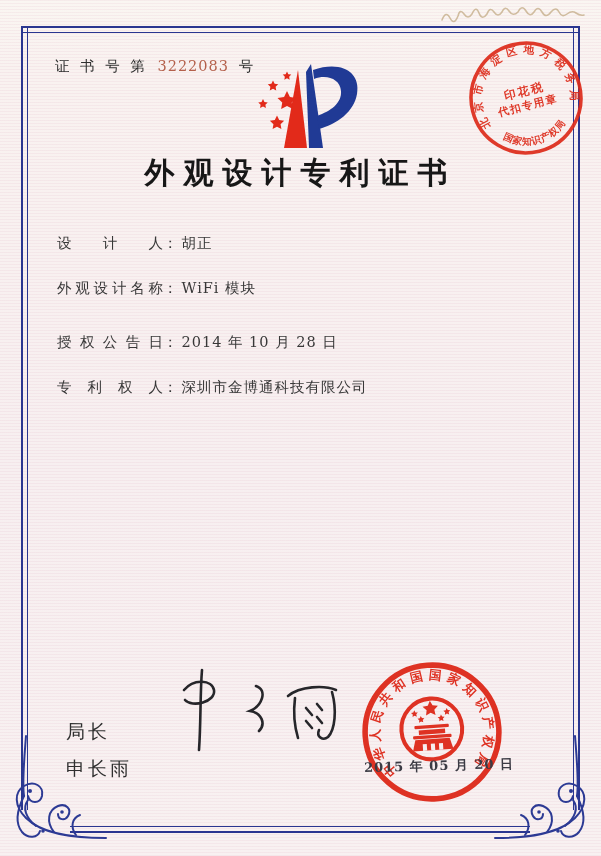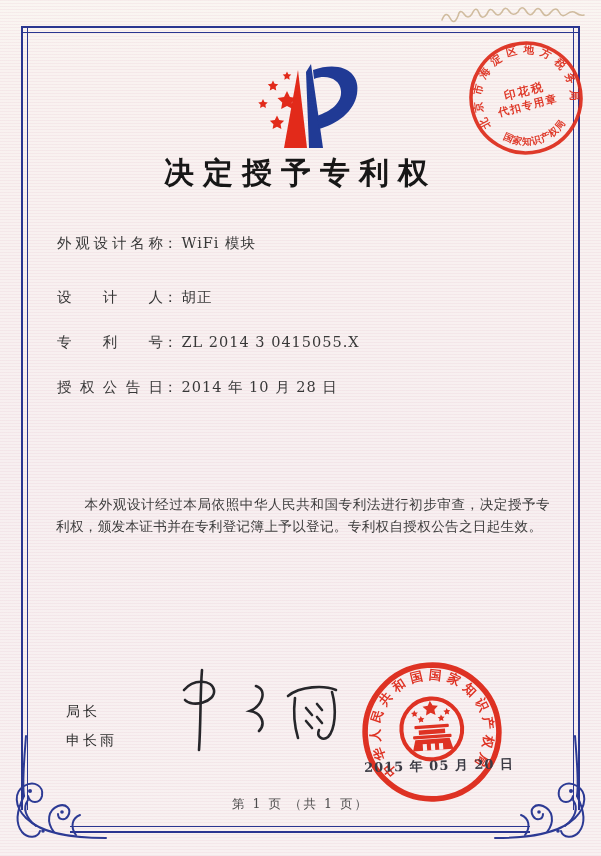--- a/index.html
+++ b/index.html
@@ -46,21 +46,21 @@
   .flabel{display:inline-block;width:106px;text-align:justify;text-align-last:justify;vertical-align:top;}
   .fcolon{display:inline-block;margin-right:4px;}
   .fvalue{letter-spacing:1px;}
 
   
   .bodytext{position:absolute;left:56px;top:493px;width:494px;z-index:3;
             font-size:13.6px;line-height:22px;color:#3c3c3c;letter-spacing:.3px;text-align:justify;}
   .bodytext p{margin:0;text-indent:2.1em;}
 
   
-  .sig-block{position:absolute;left:66px;top:703px;z-index:3;font-size:14px;letter-spacing:3px;color:#2f2f2f;}
+  .sig-block{position:absolute;left:66px;top:719px;z-index:3;font-size:19px;letter-spacing:3px;color:#2f2f2f;}
   .sig-block div{margin-bottom:11px;}
   .signature{position:absolute;left:172px;top:662px;z-index:4;}
 
   .footer{position:absolute;left:0;top:796px;width:100%;text-align:center;z-index:3;
           font-size:12.5px;letter-spacing:2px;color:#4c4c4c;}
 
   svg text{font-family:"DejaVu Serif","Liberation Serif",serif;}
 </style>
 </head>
 <body>
@@ -96,74 +96,78 @@
       <circle cx="28" cy="57" r="2" fill="#2c3a94" stroke="none"></circle>
       <circle cx="60" cy="78" r="1.8" fill="#2c3a94" stroke="none"></circle>
       <circle cx="41" cy="97" r="1.8" fill="#2c3a94" stroke="none"></circle>
     </g>
   </svg>
 
   <svg class="handnote" width="155" height="26" viewBox="0 0 155 26">
     <path d="M4,16 q4,-10 8,-2 t8,-2 q2,-8 6,-2 t8,0 q4,-9 7,-1 t8,1 q3,-8 7,-2 t8,0 q3,-7 7,-1 t9,1 q4,-8 8,-1 t8,1 q4,-7 8,0 t9,0 q5,-6 8,0 t8,2 t9,-1 t8,2" fill="none" stroke="#b0925f" stroke-width="1.6" stroke-linecap="round"></path>
   </svg>
 
+  <div class="certno">
+    <span>证 书 号 第</span>
+    <span class="num">3222083</span>
+    <span>号</span>
+  </div>
 
   <svg class="logo" width="128" height="92" viewBox="0 0 128 92">
     <defs>
       <path id="star" d="M0,-1 L0.294,-0.405 L0.951,-0.309 L0.476,0.155 L0.588,0.809 L0,0.5 L-0.588,0.809 L-0.476,0.155 L-0.951,-0.309 L-0.294,-0.405 Z"></path>
     </defs>
 
     <polygon points="55,10 64,88 41,88" fill="#e22a1a"></polygon>
 
     <polygon points="68,4 80,88 66,88 63,12" fill="#203a95"></polygon>
 
     <path d="M70,10 C98,0 118,12 114,34 C111,52 94,64 76,69 L74,56 C88,51 99,43 98,31 C97,19 84,14 71,19 Z" fill="#203a95"></path>
 
     <use href="#star" transform="translate(44,41) scale(10)" fill="#e22a1a"></use>
     <use href="#star" transform="translate(30,26) scale(5.5)" fill="#e22a1a"></use>
     <use href="#star" transform="translate(44,16) scale(4.5)" fill="#e22a1a"></use>
     <use href="#star" transform="translate(20,44) scale(5)" fill="#e22a1a"></use>
     <use href="#star" transform="translate(34,63) scale(7.5)" fill="#e22a1a"></use>
   </svg>
 
-  <div class="title">决定授予专利权</div>
+  <div class="title">外观设计专利证书</div>
 
   <svg class="tax-seal" width="120" height="120" viewBox="0 0 118 118">
     <defs>
       <path id="taxTop" d="M20.9,81 A44,44 0 1 1 97.1,81"></path>
       <path id="taxBottom" d="M26.5,91.5 A46,46 0 0 0 91.5,91.5"></path>
     </defs>
     <circle cx="59" cy="59" r="54" fill="none" stroke="#dd2b1a" stroke-width="3.5"></circle>
     <text font-size="10.5" letter-spacing="5.5" fill="#dd2b1a" font-weight="bold">
       <textPath href="#taxTop" startOffset="4">北京市海淀区地方税务局</textPath>
     </text>
     <text font-size="9.5" letter-spacing="0.5" fill="#dd2b1a" font-weight="bold">
       <textPath href="#taxBottom" startOffset="1">国家知识产权局</textPath>
     </text>
     <text x="59" y="56" text-anchor="middle" font-size="11.5" letter-spacing="2" fill="#dd2b1a" font-weight="bold">印花税</text>
     <text x="59" y="70" text-anchor="middle" font-size="10.5" letter-spacing="1.5" fill="#dd2b1a" font-weight="bold">代扣专用章</text>
   </svg>
 
   <div class="fields">
+    <div class="frow">
+      <span class="flabel">设计人</span><span class="fcolon">：</span><span class="fvalue">胡正</span>
+    </div>
     <div class="frow gap">
       <span class="flabel">外观设计名称</span><span class="fcolon">：</span><span class="fvalue">WiFi 模块</span>
     </div>
     <div class="frow">
-      <span class="flabel">设计人</span><span class="fcolon">：</span><span class="fvalue">胡正</span>
+      <span class="flabel">授权公告日</span><span class="fcolon">：</span><span class="fvalue">2014 年 10 月 28 日</span>
     </div>
     <div class="frow">
-      <span class="flabel">专利号</span><span class="fcolon">：</span><span class="fvalue">ZL 2014 3 0415055.X</span>
-    </div>
-    <div class="frow">
-      <span class="flabel">授权公告日</span><span class="fcolon">：</span><span class="fvalue">2014 年 10 月 28 日</span>
+      <span class="flabel">专利权人</span><span class="fcolon">：</span><span class="fvalue">深圳市金博通科技有限公司</span>
     </div>
   </div>
 
   <div class="bodytext">
-    <p>本外观设计经过本局依照中华人民共和国专利法进行初步审查，决定授予专利权，颁发本证书并在专利登记簿上予以登记。专利权自授权公告之日起生效。</p>
   </div>
 
   <div class="sig-block">
     <div>局长</div>
     <div>申长雨</div>
   </div>
 
   <svg class="signature" width="175" height="92" viewBox="0 0 175 92">
     <g fill="none" stroke="#26262a" stroke-width="2.6" stroke-linecap="round">
       <path d="M30,8 C28,32 29,60 27,88"></path>
@@ -201,15 +205,14 @@
       <rect x="56" y="78" width="38" height="3.2" rx="1"></rect>
       <path d="M55,93 L95,93 L92,82 L58,82 Z"></path>
       <rect x="65" y="86.5" width="4" height="6.5" fill="#f7eff0"></rect>
       <rect x="73" y="86.5" width="4" height="6.5" fill="#f7eff0"></rect>
       <rect x="81" y="86.5" width="4" height="6.5" fill="#f7eff0"></rect>
     </g>
   </svg>
 
   <div class="issue-date">2015 年 05 月 20 日</div>
 
-  <div class="footer">第 1 页 （共 1 页）</div>
 
 </div>
 
 </body></html>

